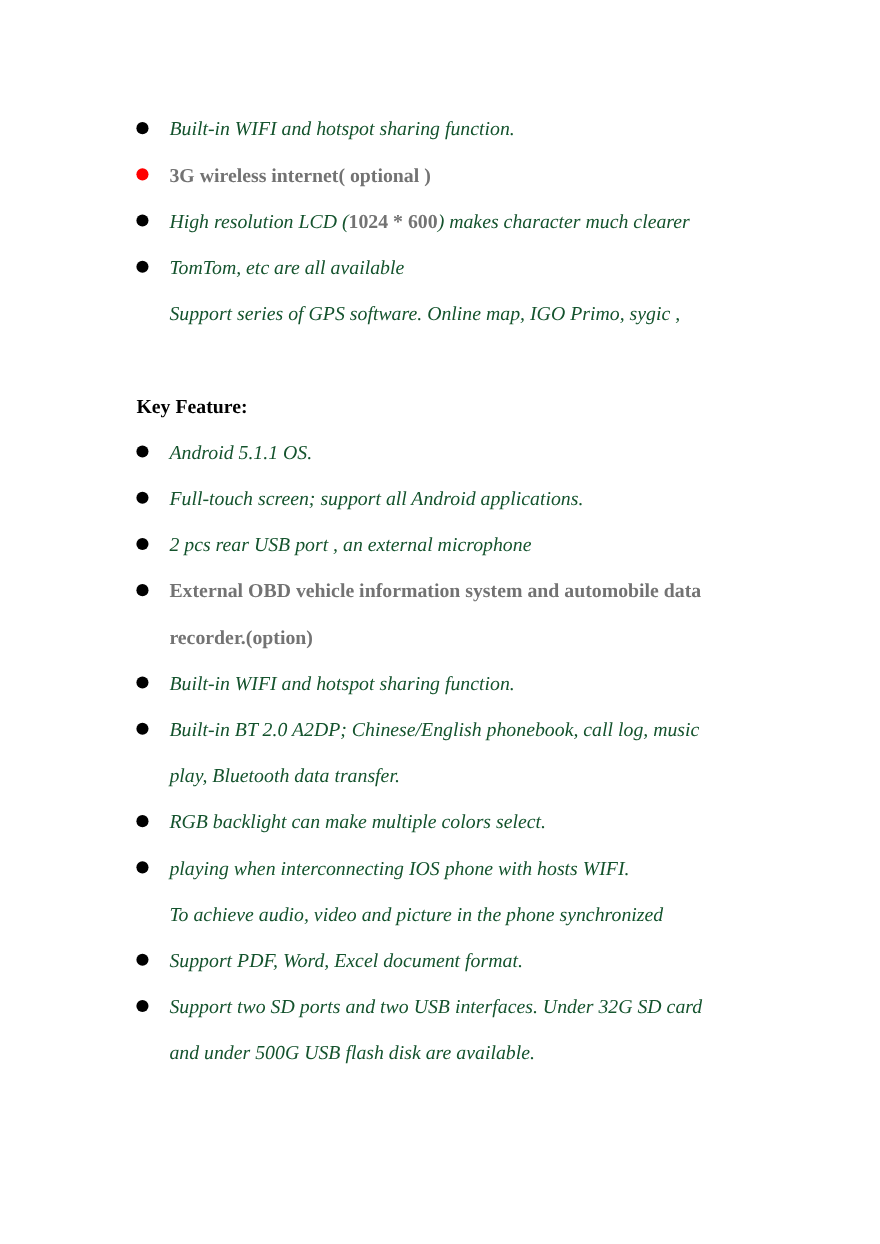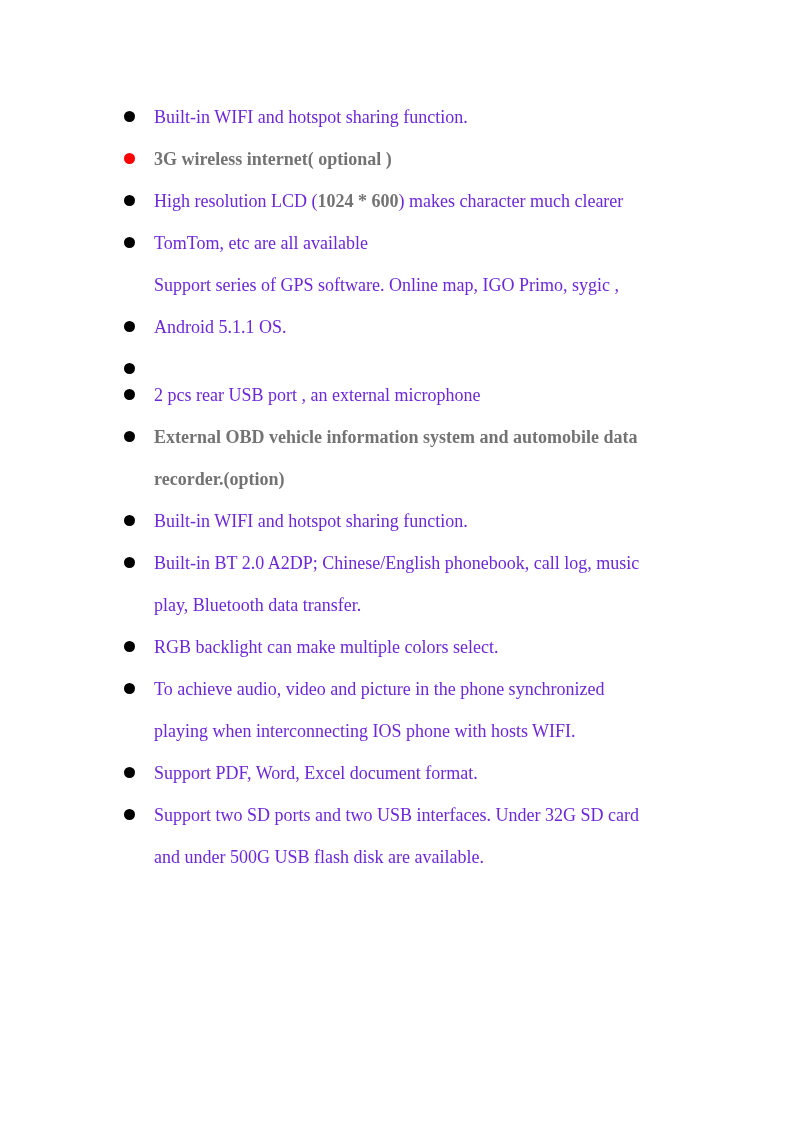--- a/index.html
+++ b/index.html
@@ -31,22 +31,23 @@
   .bullet-text {
     margin-left: 19px;
     max-width: 560px;
   }
   .bullet-line, .heading {
     font-size: 18px;
     line-height: 42px;
     white-space: nowrap;
   }
   .run-normal {
-    color: #6d28d9;
+    color: #14532d;
     font-weight: normal;
+    font-style: italic;
   }
   .run-red-bold {
     color: #737373;
     font-weight: bold;
   }
   .heading {
     font-weight: bold;
     margin-top: 42px;
   }
 </style>
@@ -74,29 +75,33 @@
         </div>
       </div>
       <div class="bullet-item">
         <span class="bullet-marker" style="background: rgb(0, 0, 0);"></span>
         <div class="bullet-text">
           <div class="bullet-line"><span class="run-normal">TomTom, etc are all available</span></div>
           <div class="bullet-line"><span class="run-normal">Support series of GPS software. Online map, IGO Primo, sygic ,</span></div>
         </div>
       </div>
     </div>
+  <div class="heading">Key Feature:</div>
   <div id="key-list">
       <div class="bullet-item">
         <span class="bullet-marker" style="background: rgb(0, 0, 0);"></span>
         <div class="bullet-text">
           <div class="bullet-line"><span class="run-normal">Android 5.1.1 OS.</span></div>
         </div>
       </div>
       <div class="bullet-item">
         <span class="bullet-marker" style="background: rgb(0, 0, 0);"></span>
+        <div class="bullet-text">
+          <div class="bullet-line"><span class="run-normal">Full-touch screen; support all Android applications.</span></div>
+        </div>
       </div>
       <div class="bullet-item">
         <span class="bullet-marker" style="background: rgb(0, 0, 0);"></span>
         <div class="bullet-text">
           <div class="bullet-line"><span class="run-normal">2 pcs rear USB port , an external microphone</span></div>
         </div>
       </div>
       <div class="bullet-item">
         <span class="bullet-marker" style="background: rgb(0, 0, 0);"></span>
         <div class="bullet-text">
@@ -119,22 +124,22 @@
       </div>
       <div class="bullet-item">
         <span class="bullet-marker" style="background: rgb(0, 0, 0);"></span>
         <div class="bullet-text">
           <div class="bullet-line"><span class="run-normal">RGB backlight can make multiple colors select.</span></div>
         </div>
       </div>
       <div class="bullet-item">
         <span class="bullet-marker" style="background: rgb(0, 0, 0);"></span>
         <div class="bullet-text">
+          <div class="bullet-line"><span class="run-normal">playing when interconnecting IOS phone with hosts WIFI.</span></div>
           <div class="bullet-line"><span class="run-normal">To achieve audio, video and picture in the phone synchronized</span></div>
-          <div class="bullet-line"><span class="run-normal">playing when interconnecting IOS phone with hosts WIFI.</span></div>
         </div>
       </div>
       <div class="bullet-item">
         <span class="bullet-marker" style="background: rgb(0, 0, 0);"></span>
         <div class="bullet-text">
           <div class="bullet-line"><span class="run-normal">Support PDF, Word, Excel document format.</span></div>
         </div>
       </div>
       <div class="bullet-item">
         <span class="bullet-marker" style="background: rgb(0, 0, 0);"></span>

